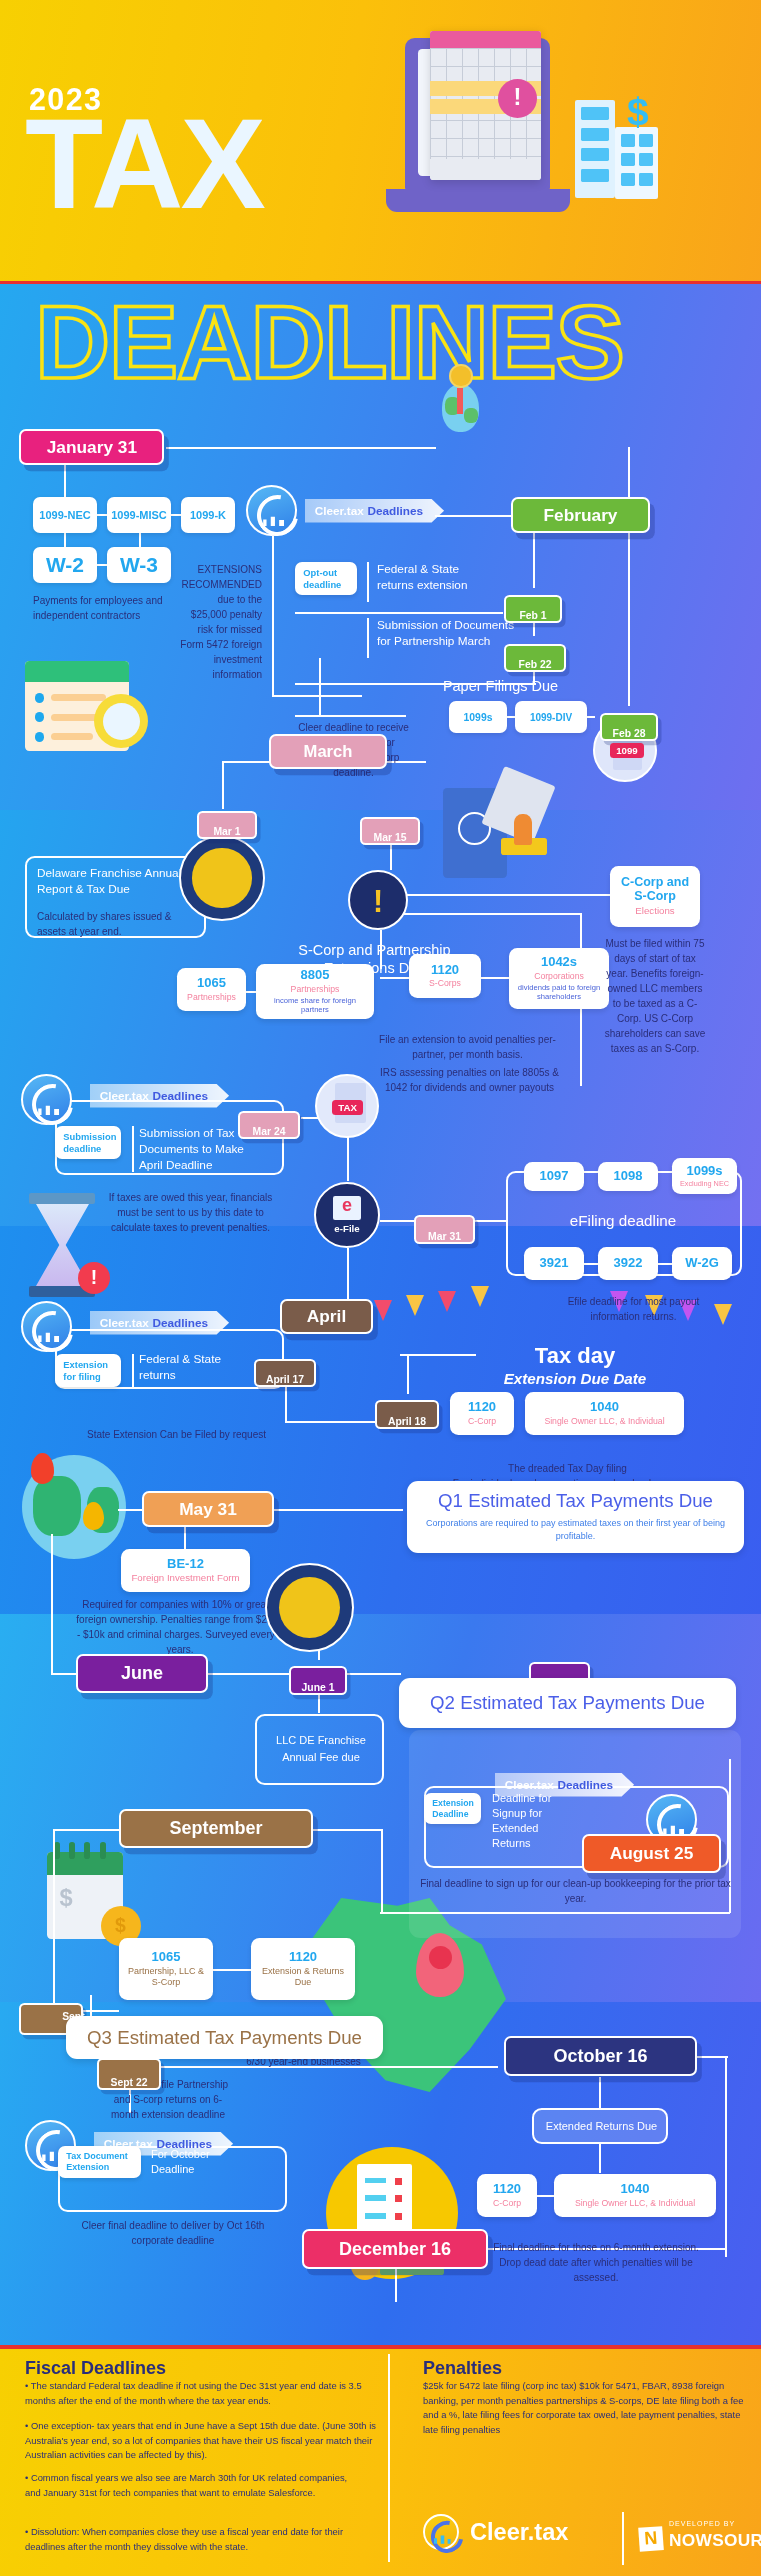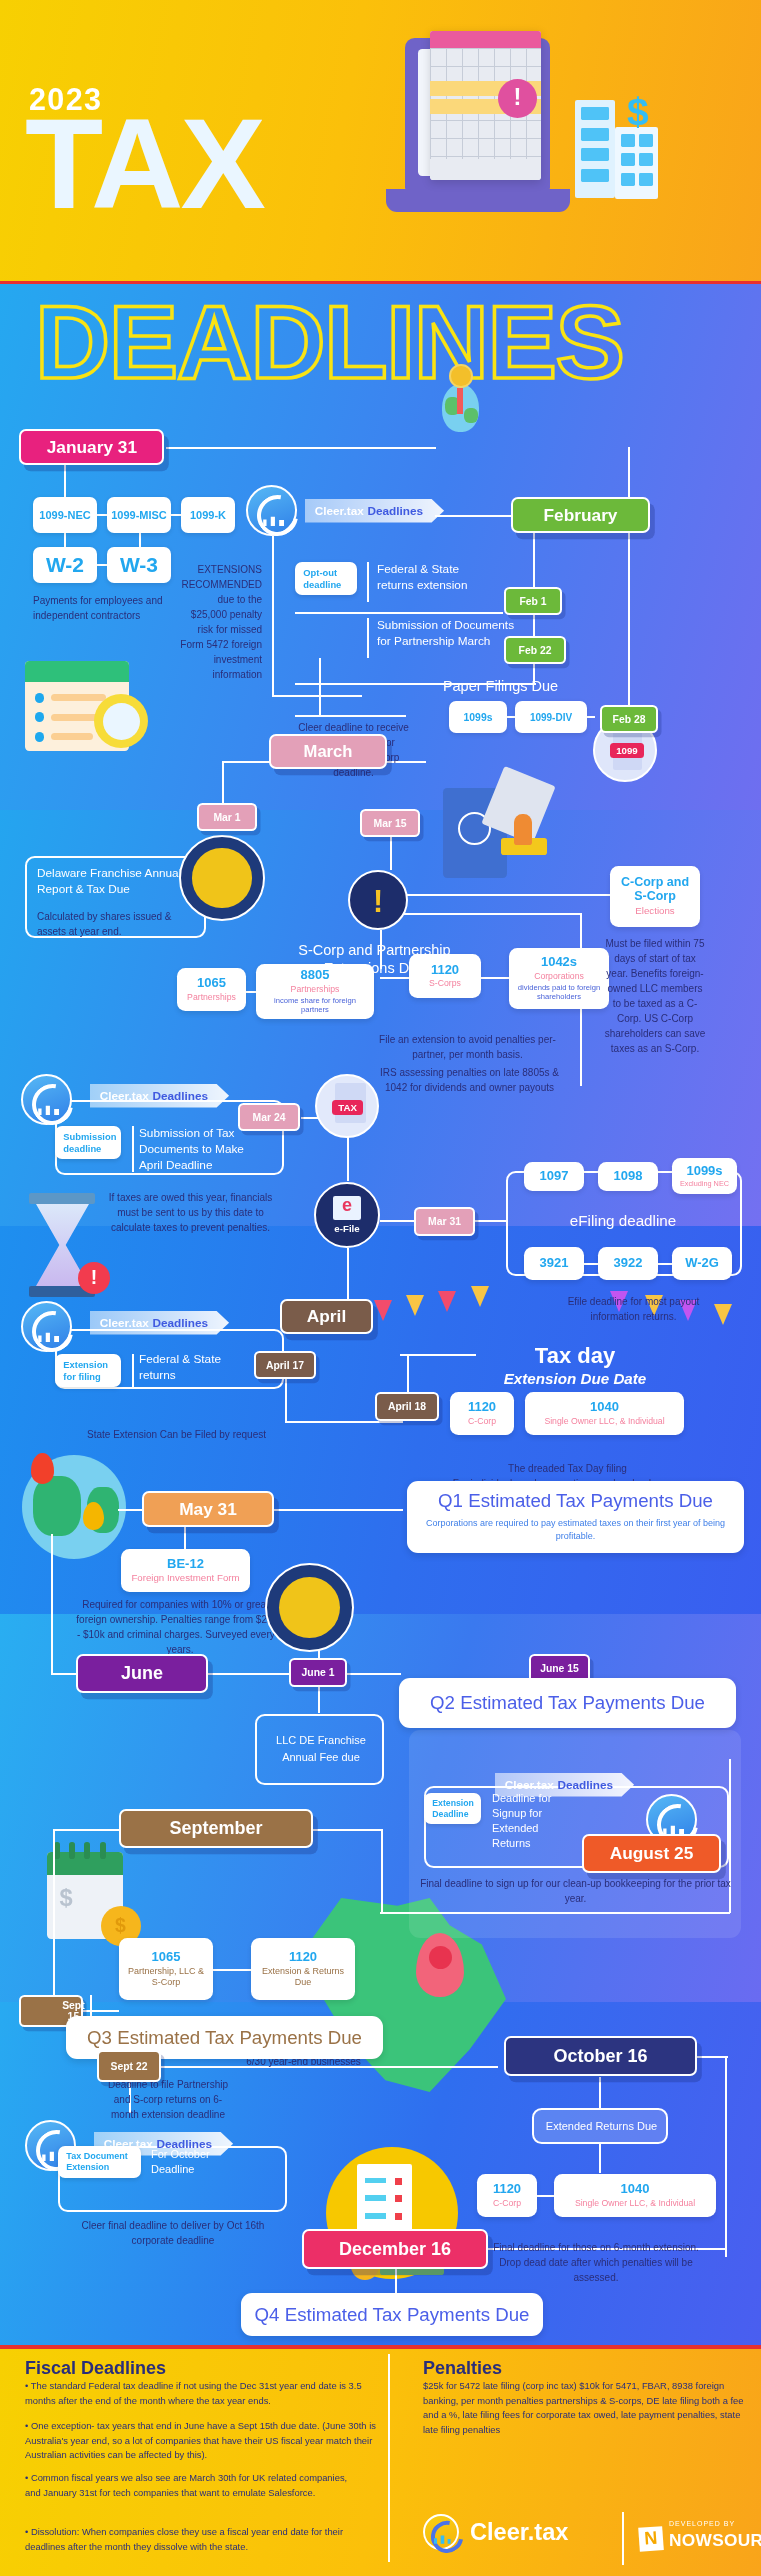--- a/index.html
+++ b/index.html
@@ -49,22 +49,22 @@
   .bwin{ position:absolute; background:#4fc3f7; border-radius:1.4px;}
   .dollar{ position:absolute; left:627px; top:90px; color:#35bdf2; font-size:39px; font-weight:bold; z-index:5;}
 
   .month {
     position:absolute; z-index:8; color:#fff; font-weight:bold; text-align:center;
     border-radius:7px; border:2.1px solid #fff; display:flex; align-items:center; justify-content:center;
     box-shadow:4.8px 6.2px 0 rgba(20,40,120,.28);
   }
   .pill {
     position:absolute; z-index:8; color:#fff; font-weight:bold; text-align:center;
-    border-radius:5.5px; border:2.1px solid #fff; display:flex; align-items:center; justify-content:center;
-    box-shadow:3.5px 4.2px 0 rgba(20,40,120,.25); font-size:10.4px;
+    border-radius:5.5px; border:2.1px solid #fff; display:flex; align-items:flex-end; justify-content:center;
+    box-shadow:3.5px 4.2px 0 rgba(20,40,120,.25); font-size:10.4px;margin-top:8px;
   }
   .wcard {
     position:absolute; z-index:7; background:#fff; border-radius:8.3px; text-align:center;
     display:flex; flex-direction:column; align-items:center; justify-content:center;
     box-shadow:0 2.1px 5.5px rgba(0,0,0,.10); padding:4.2px 5.5px;
   }
   .wcard .num { color:#22a7ef; font-weight:bold; font-size:13px; line-height:1.1;}
   .wcard .sub { color:#f4829f; font-size:8.7px; line-height:1.25; margin-top:1.4px;}
   .wcard .sub2{ color:#4a63d8; font-size:7.6px; line-height:1.25; margin-top:1.4px;}
   .formbox { position:absolute; z-index:7; background:#fff; border-radius:7px; display:flex;
@@ -676,23 +676,20 @@
   <div class="note c" style="left:478px;top:2225px;width:236px;white-space:pre-line;">
     <span>Final deadline for those on 6-month extension.
 Drop dead date after which penalties will be assessed.</span></div>
 
   <div class="month" style="left:302px;top:2229px;width:186px;height:40px;font-size:18px;background:#ec2f67;">
     <span>December 16</span>
   </div>
   <div class="ln lnh" style="left:488px;top:2248px;width:238px;"></div>
   <div class="ln lnv" style="left:395px;top:2269px;height:33px;"></div>
 
-  <div class="qbox" style="left:241px;top:2293px;width:302px;height:43px;">
-    <div class="t">Q4 Estimated Tax Payments Due</div>
-  </div>
 
   <div class="f-h" style="left:25px;top:2358px;">Fiscal Deadlines</div>
   <div class="f-p" style="left:25px;top:2379px;width:346px;">• The standard Federal tax deadline if not using the Dec 31st year end date is 3.5 months after the end of the month where the tax year ends.</div>
   <div class="f-p" style="left:25px;top:2419px;width:353px;">• One exception- tax years that end in June have a Sept 15th due date. (June 30th is Australia's year end, so a lot of companies that have their US fiscal year match their Australian activities can be affected by this).</div>
   <div class="f-p" style="left:25px;top:2471px;width:332px;">• Common fiscal years we also see are March 30th for UK related companies, and January 31st for tech companies that want to emulate Salesforce.</div>
   <div class="f-p" style="left:25px;top:2525px;width:346px;">• Dissolution: When companies close they use a fiscal year end date for their deadlines after the month they dissolve with the state.</div>
 
   <div class="f-div" style="left:388px;top:2354px;height:208px;"></div>
 
   <div class="f-h" style="left:423px;top:2358px;">Penalties</div>

